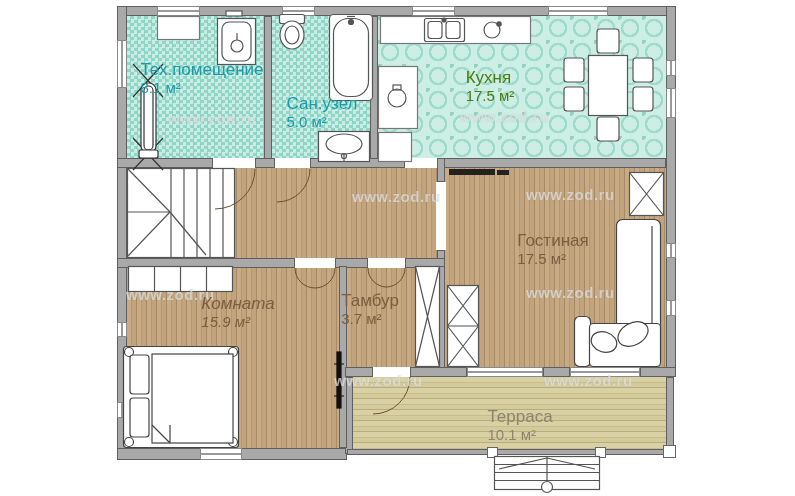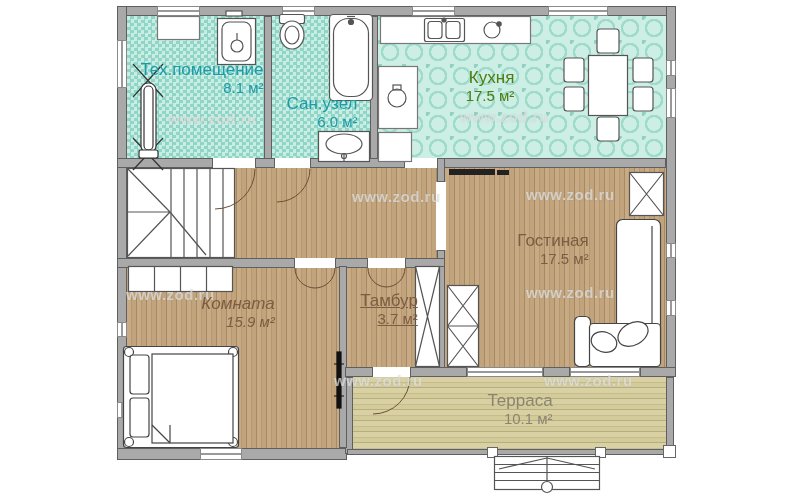--- a/index.html
+++ b/index.html
@@ -14,27 +14,27 @@
           radial-gradient(circle at 1px 1px, #8fd2c0 2.5px, rgba(255,255,255,0) 3px);
         background-size:24px 24px,24px 24px;}
   .wood{background:repeating-linear-gradient(90deg,#c8ab84 0 4px,#b59872 4px 5px,#c1a37c 5px 9px,#a68a66 9px 10px);}
   .deck{background:repeating-linear-gradient(180deg,#d9d1a3 0 5px,#c6bd8e 5px 6px,#d4cb9b 6px 10px,#b6ae80 10px 11px);}
   .window{position:absolute;border:1px solid #8a8a8a;box-sizing:border-box;}
   .window.h{background:#fff linear-gradient(to bottom, rgba(0,0,0,0) 42%, #999 42%, #999 58%, rgba(0,0,0,0) 58%);}
   .window.v{background:#fff linear-gradient(to right, rgba(0,0,0,0) 42%, #999 42%, #999 58%, rgba(0,0,0,0) 58%);}
   .threshold{position:absolute;background:#fff;}
   .post{position:absolute;background:#fff;border:1px solid #666;box-sizing:border-box;}
   svg.fx{position:absolute;left:0;top:0;pointer-events:none;}
-  .room-label{position:absolute;transform:translateX(-50%);text-align:right;white-space:nowrap;z-index:30;}
+  .room-label{position:absolute;transform:translateX(-50%);text-align:left;white-space:nowrap;z-index:30;}
   .rname{font-size:17px;line-height:19px;}
   .rarea{font-size:15px;line-height:18px;}
   .lbl-teal{color:#1d9aa8;}
   .lbl-green{color:#4d7c0f;}
   .lbl-wood{color:#7d5c41;}
-  .lbl-deck{color:#8b8570;}
+  .lbl-deck{color:#8b8570;margin-top:16px;}
   .watermark{position:absolute;font-size:15px;font-weight:bold;letter-spacing:.5px;
              color:rgba(244,244,244,.62);text-shadow:0 0 1px rgba(110,110,110,.35);z-index:25;white-space:nowrap;text-align:right;}
 </style>
 </head>
 <body>
 
 <div class="plan">
 
   <div class="floor checker" style="left:127px;top:16px;width:137px;height:142px;"></div>
   <div class="floor checker" style="left:272px;top:16px;width:98px;height:142px;"></div>
@@ -255,35 +255,35 @@
   <div class="watermark" style="left:526px;top:284px;">www.zod.ru</div>
   <div class="watermark" style="left:334px;top:372px;">www.zod.ru</div>
   <div class="watermark" style="left:544px;top:372px;">www.zod.ru</div>
 
   <div class="room-label lbl-teal" style="left:202px;top:60px;">
     <div class="rname">Тех.помещение</div>
     <div class="rarea">8.1 м²</div>
   </div>
   <div class="room-label lbl-teal" style="left:322px;top:94px;">
     <div class="rname">Сан.узел</div>
-    <div class="rarea">6.0 м²</div>
+    <div class="rarea">5.0 м²</div>
   </div>
   <div class="room-label lbl-green" style="left:490px;top:68px;">
     <div class="rname">Кухня</div>
     <div class="rarea">17.5 м²</div>
   </div>
   <div class="room-label lbl-wood" style="left:553px;top:231px;">
     <div class="rname">Гостиная</div>
     <div class="rarea">17.5 м²</div>
   </div>
   <div class="room-label lbl-wood" style="left:238px;top:294px;font-style:italic;">
     <div class="rname">Комната</div>
     <div class="rarea">15.9 м²</div>
   </div>
-  <div class="room-label lbl-wood" style="left:389px;top:291px;text-decoration:underline;">
+  <div class="room-label lbl-wood" style="left:370px;top:291px;">
     <div class="rname">Тамбур</div>
     <div class="rarea">3.7 м²</div>
   </div>
   <div class="room-label lbl-deck" style="left:520px;top:391px;">
     <div class="rname">Терраса</div>
     <div class="rarea">10.1 м²</div>
   </div>
 
 </div>
 

